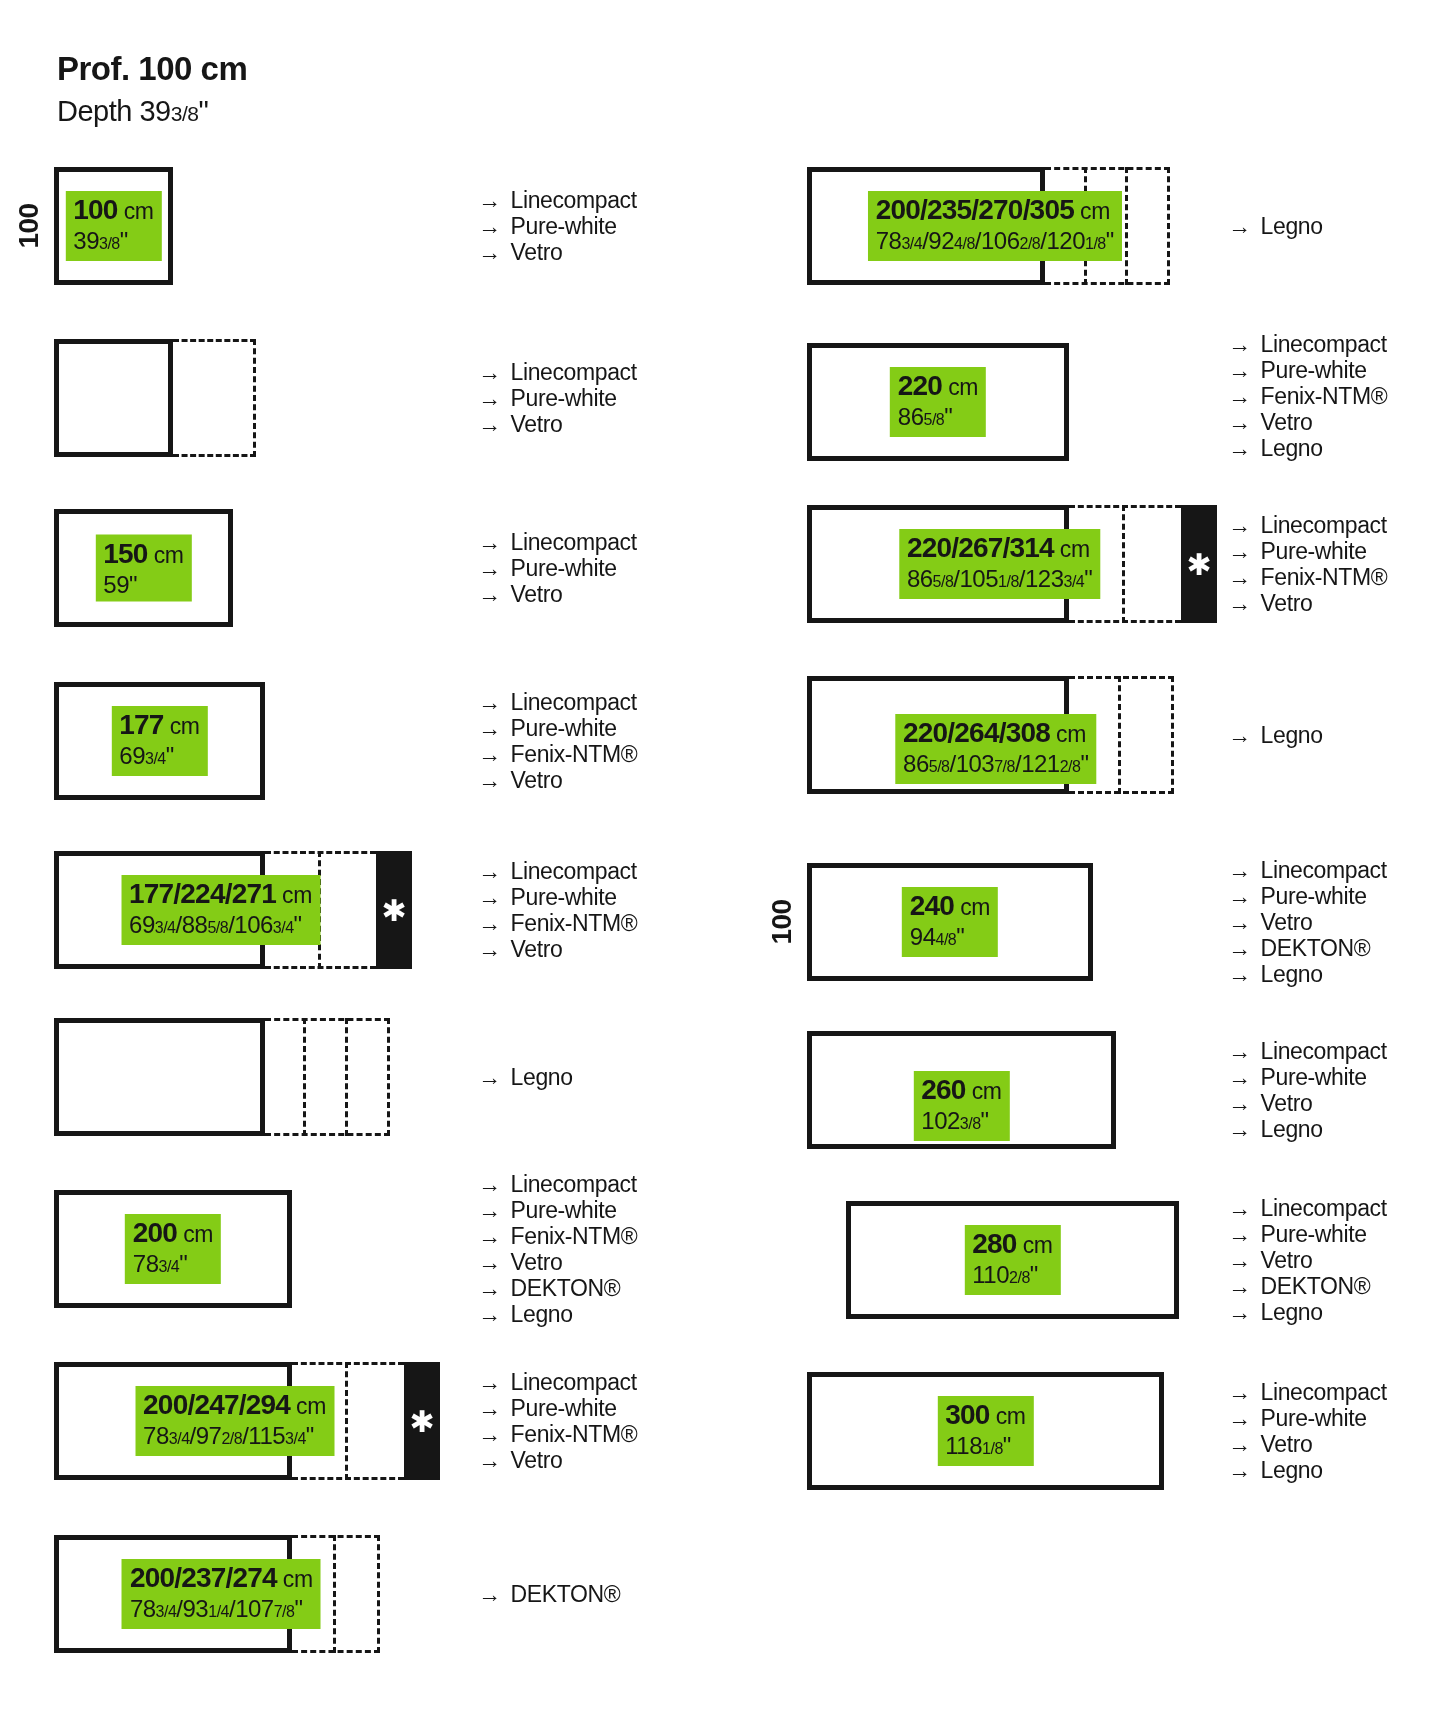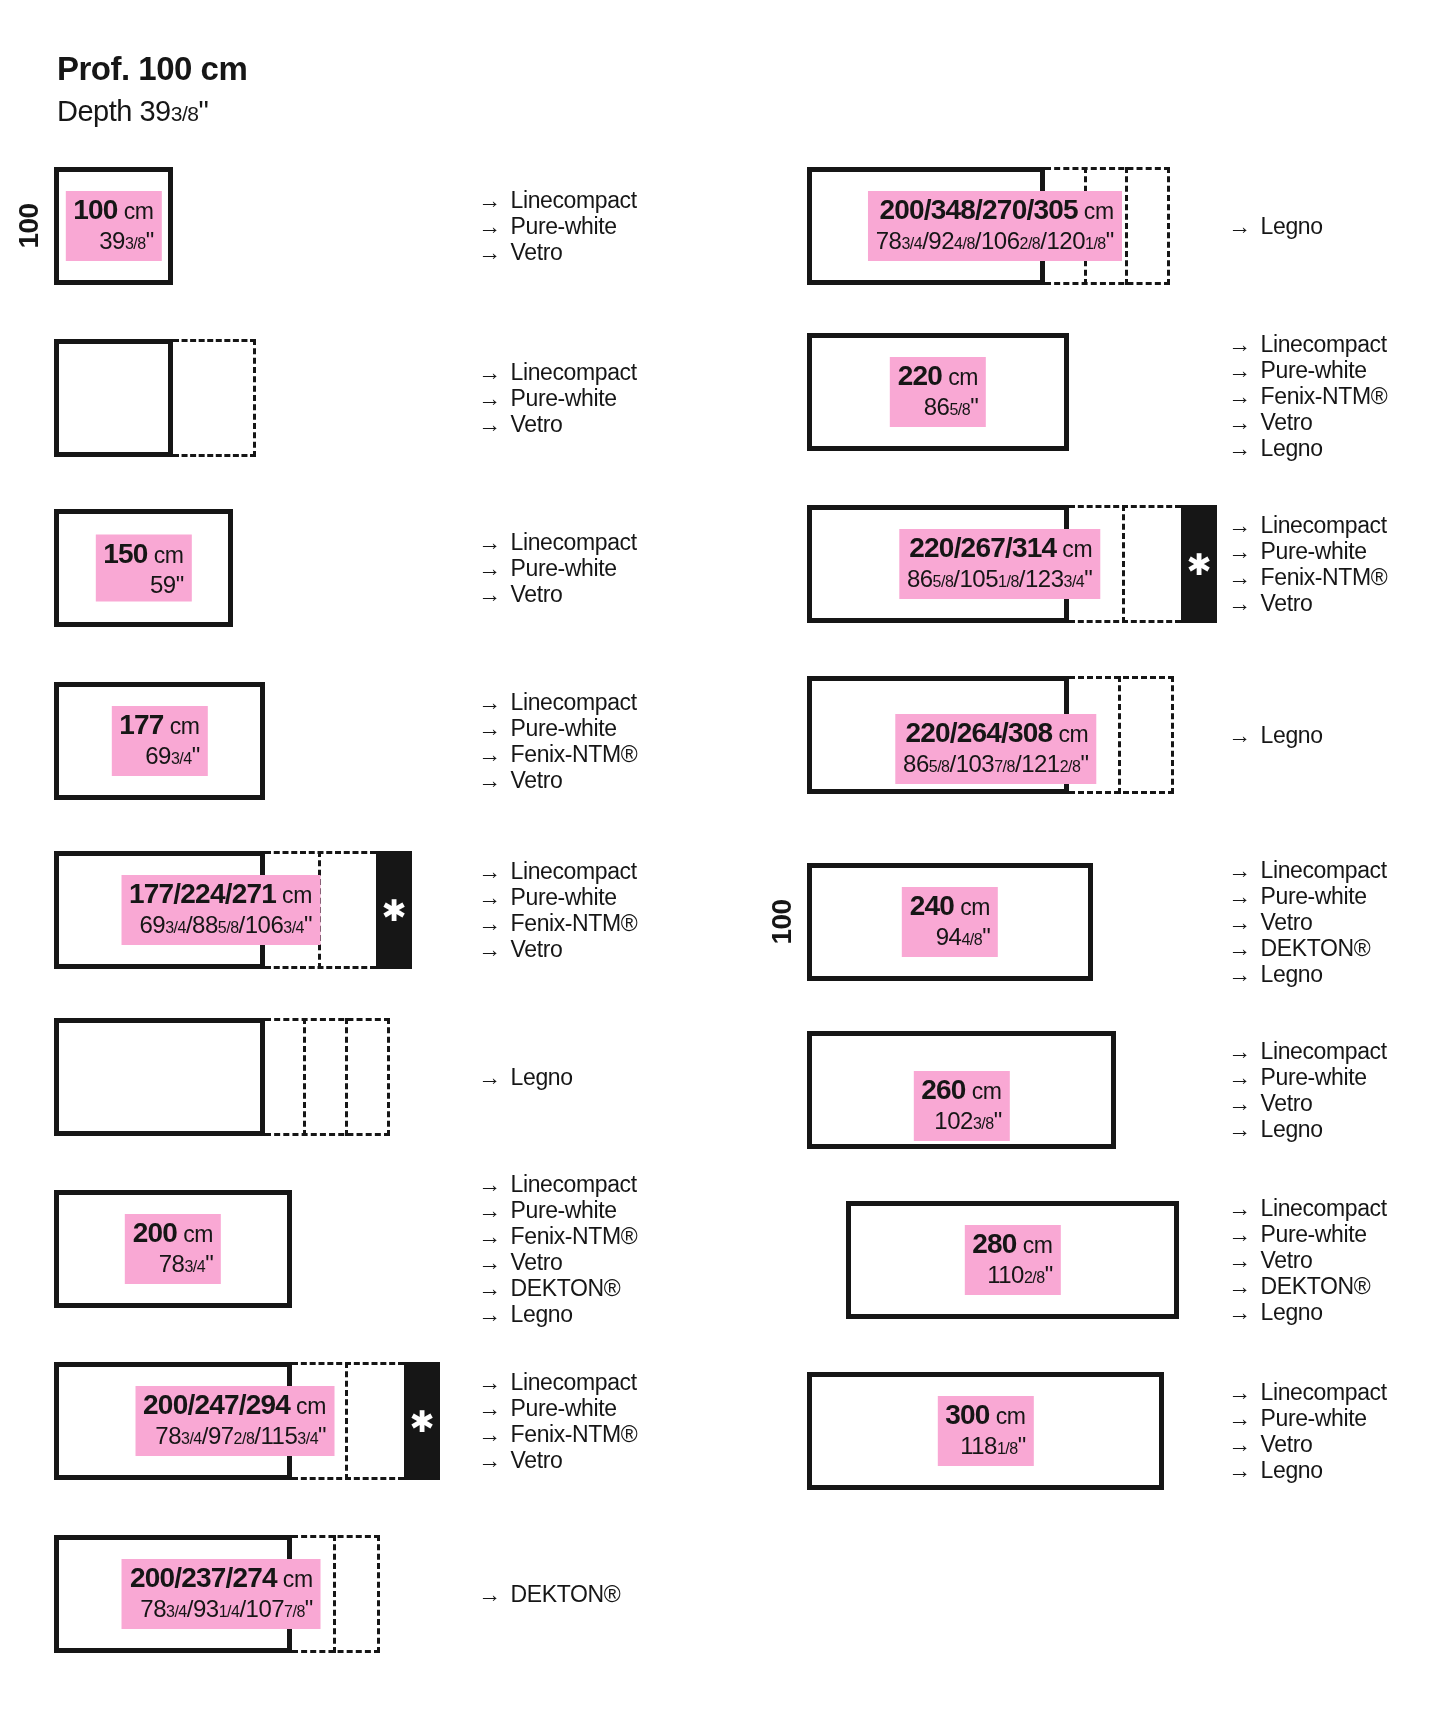--- a/index.html
+++ b/index.html
@@ -29,21 +29,21 @@
   .star-box {
     position: absolute; top: 0; height: 118px; width: 36px; background: #161616;
     display: flex; align-items: center; justify-content: center; z-index: 2;
   }
   .star-glyph {
     color: #ffffff; font-family: "DejaVu Sans", "Liberation Sans", sans-serif;
     font-size: 30px; line-height: 1; transform: translateY(1px);
   }
   .size-label {
     position: absolute; top: 50%; transform: translate(-50%, -50%);
-    background: #f9a8d4; text-align: right; white-space: nowrap;
+    background: #84cc16; text-align: left; white-space: nowrap;
     padding: 3px 8px; z-index: 3;
   }
   .size-label .line1 { font-size: 28px; font-weight: bold; letter-spacing: -0.8px; line-height: 32px; }
   .size-label .cm-unit { font-size: 23px; font-weight: normal; margin-left: 6px; letter-spacing: -0.3px; }
   .size-label .line2 { font-size: 24px; font-weight: normal; letter-spacing: -0.5px; line-height: 28px; }
   .size-label .line2 .frac { font-size: 16px; }
   .side-label {
     position: absolute; left: -40px; top: 0; height: 100%; width: 30px;
     display: flex; align-items: center; justify-content: center; z-index: 1;
   }
@@ -196,28 +196,28 @@
         <div class="mat-item"><span class="arrow">→</span><span class="mat-name">DEKTON®</span></div>
       </div>
       <div class="figure" style="left: 807px; top: 167px; width: 363px; height: 118px;">
         <div class="rect" style="width: 238px;"></div>
         <div class="dash-h" style="left: 238px; top: 0px; width: 125px;"></div>
         <div class="dash-h" style="left: 238px; top: 115px; width: 125px;"></div>
         <div class="dash-v" style="left: 277px;"></div>
         <div class="dash-v" style="left: 318px;"></div>
         <div class="dash-v" style="left: 360px;"></div>
         <div class="size-label" style="left: 187.75px;">
-          <div class="line1"><span class="cm-num">200/348/270/305</span><span class="cm-unit">cm</span></div>
+          <div class="line1"><span class="cm-num">200/235/270/305</span><span class="cm-unit">cm</span></div>
           <div class="line2"><span>78</span><span class="frac">3/4</span><span>/92</span><span class="frac">4/8</span><span>/106</span><span class="frac">2/8</span><span>/120</span><span class="frac">1/8</span><span>"</span></div>
         </div>
       </div>
       <div class="mat-list" style="left: 1228px; top: 226px;">
         <div class="mat-item"><span class="arrow">→</span><span class="mat-name">Legno</span></div>
       </div>
-      <div class="figure" style="left: 807px; top: 333px; width: 262px; height: 118px;">
+      <div class="figure" style="left: 807px; top: 343px; width: 262px; height: 118px;">
         <div class="rect" style="width: 262px;"></div>
         <div class="size-label" style="left: 131px;">
           <div class="line1"><span class="cm-num">220</span><span class="cm-unit">cm</span></div>
           <div class="line2"><span>86</span><span class="frac">5/8</span><span>"</span></div>
         </div>
       </div>
       <div class="mat-list" style="left: 1228px; top: 396px;">
         <div class="mat-item"><span class="arrow">→</span><span class="mat-name">Linecompact</span></div>
         <div class="mat-item"><span class="arrow">→</span><span class="mat-name">Pure-white</span></div>
         <div class="mat-item"><span class="arrow">→</span><span class="mat-name">Fenix-NTM®</span></div>

